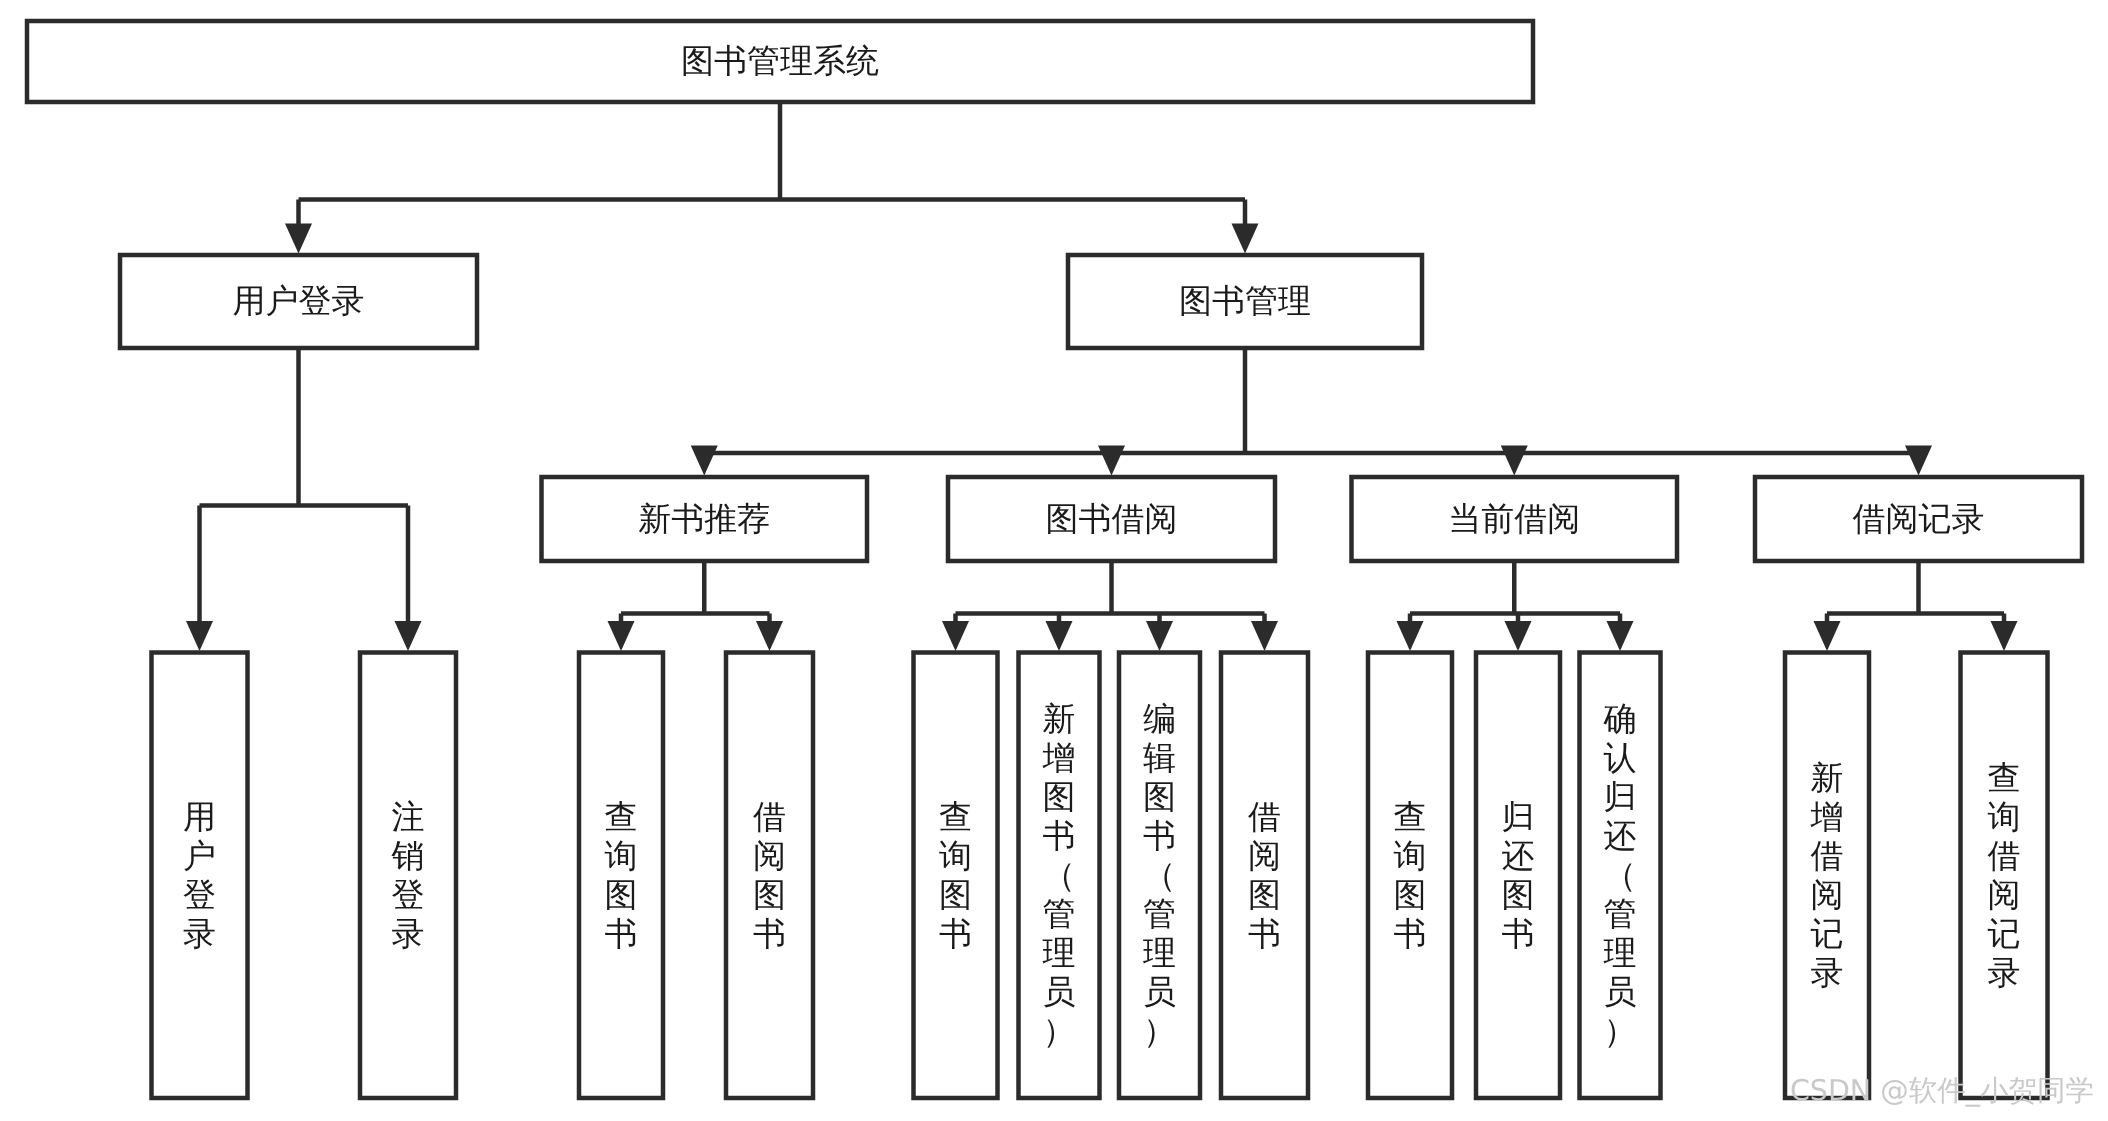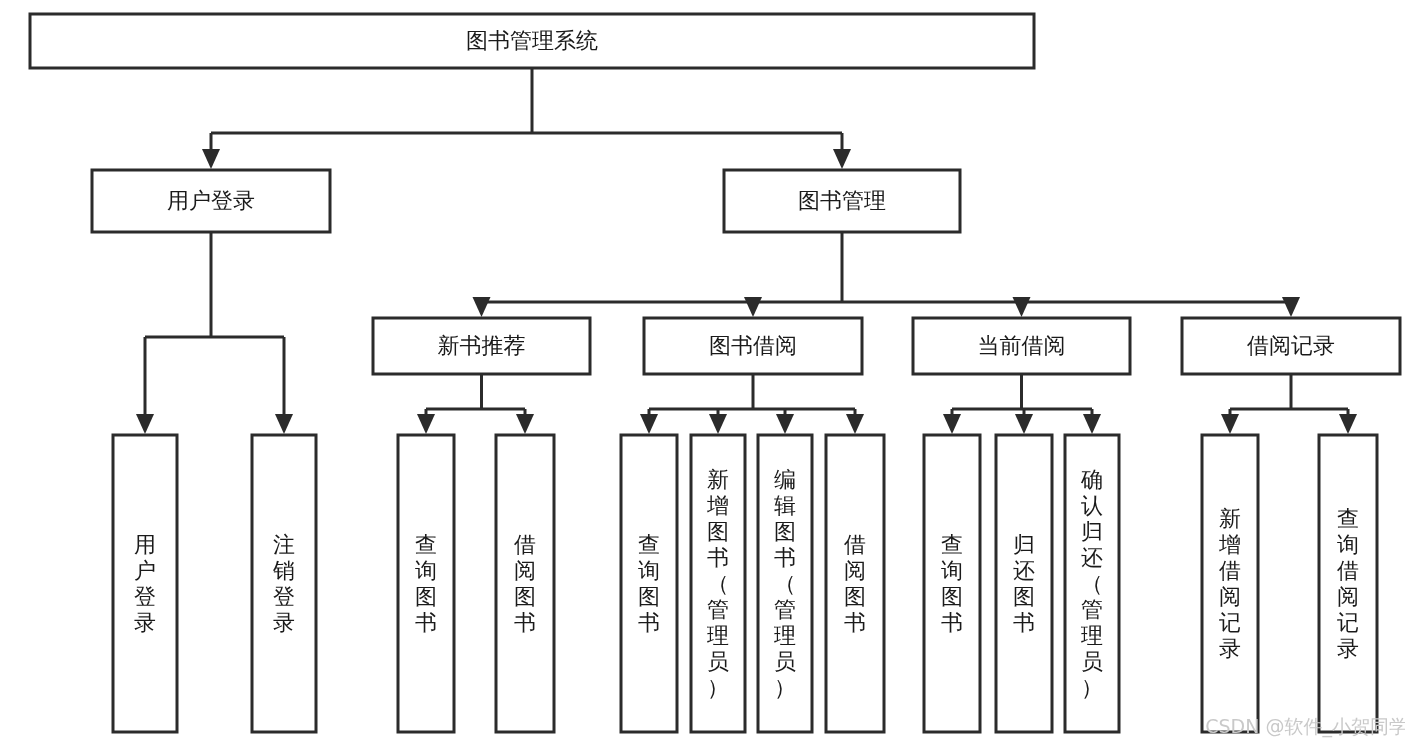--- a/index.html
+++ b/index.html
@@ -13,21 +13,20 @@
     position: relative;
     font-family: "DejaVu Sans", "Liberation Sans", sans-serif;
     overflow: hidden;
   }
   #diagram-root {
     position: absolute;
     left: 0;
     top: 0;
     width: 1273px;
     height: 747px;
-    padding-left: 12px;
   }
   svg.flow {
     display: block;
     width: 1405px;
     height: 747px;
   }
   .node-box {
     fill: #ffffff;
     stroke: #2b2b2b;
     stroke-width: 3;

